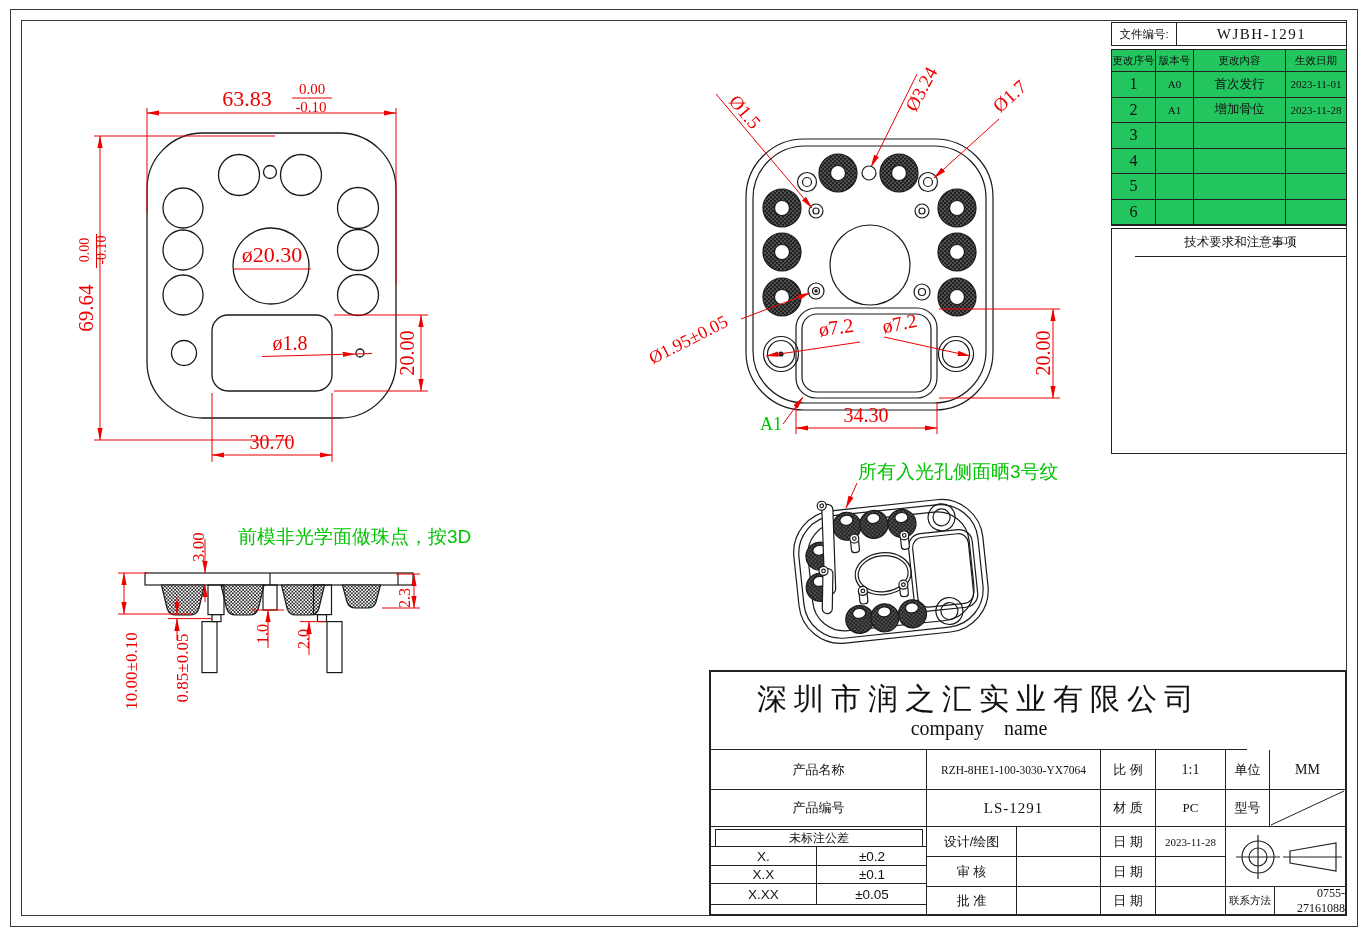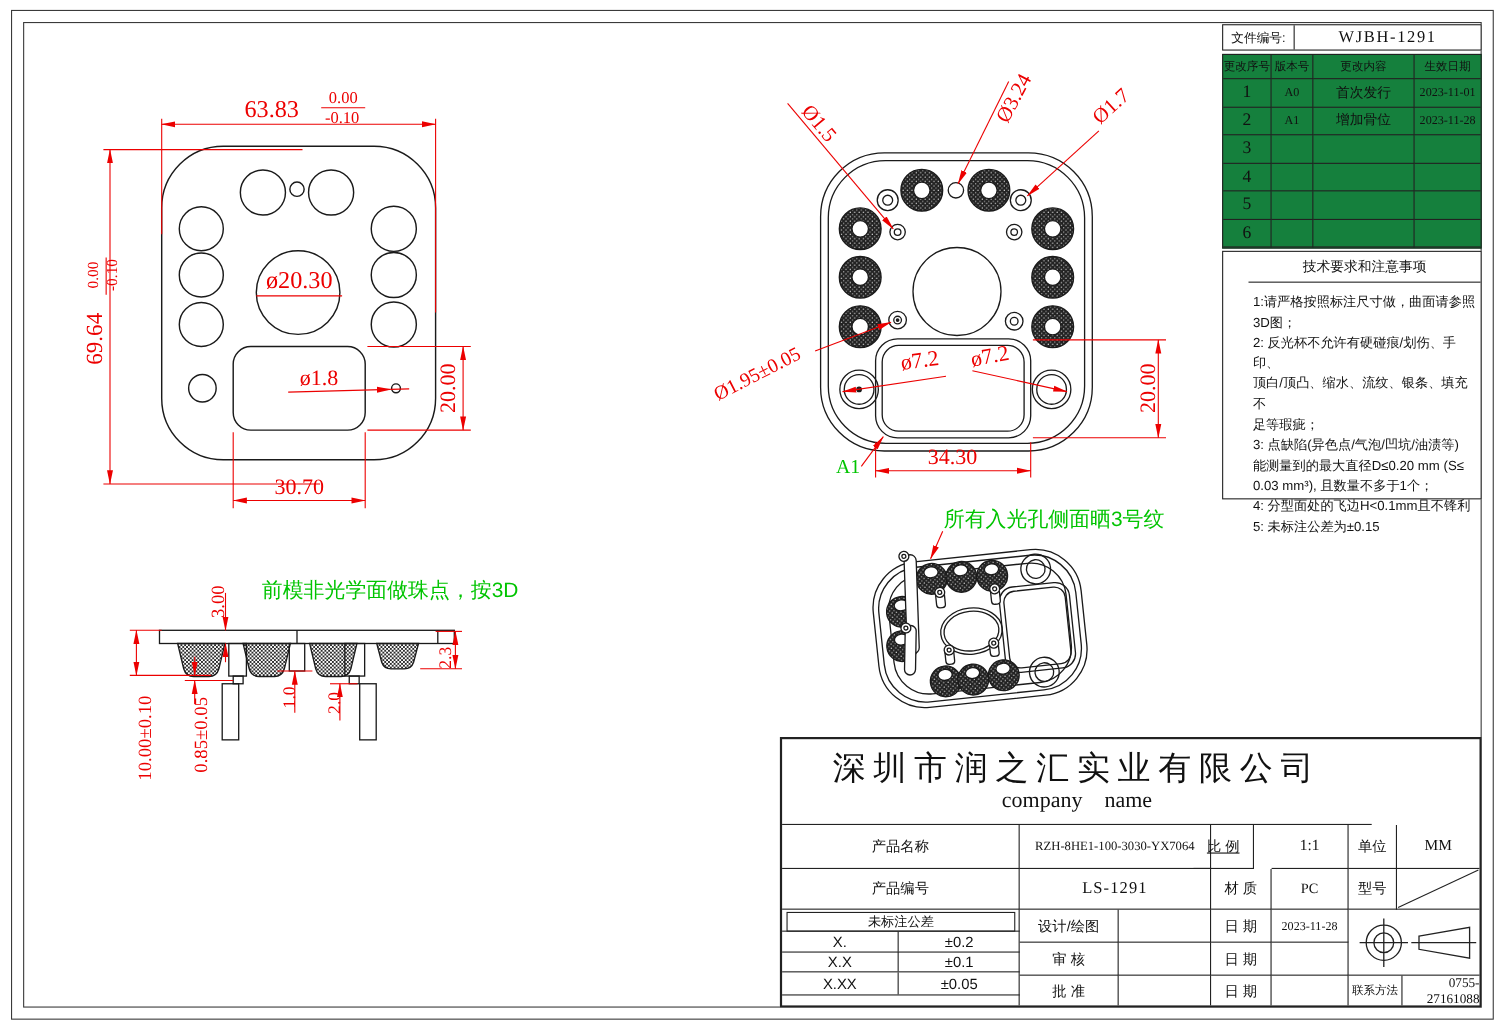--- a/index.html
+++ b/index.html
@@ -7,21 +7,21 @@
         font-family:"Liberation Sans",sans-serif;color:#111;}
   .abs{position:absolute;box-sizing:border-box;}
   .frame-outer{left:10px;top:9px;width:1348px;height:918px;border:1.6px solid #3a3a3a;}
   .frame-inner{left:21px;top:20px;width:1326px;height:896px;border:1.6px solid #3a3a3a;}
   svg.drawing{position:absolute;left:0;top:0;}
   
   .file-table{left:1111px;top:22px;width:236px;height:24px;border:1.5px solid #222;display:flex;background:#fff;}
   .file-table .lbl{width:64px;border-right:1.5px solid #222;font-size:11.5px;display:flex;align-items:center;justify-content:center;}
   .file-table .val{flex:1;font-family:"Liberation Serif",serif;font-size:15px;letter-spacing:1.5px;display:flex;align-items:center;justify-content:center;}
   .rev-table{left:1111px;top:49px;width:236px;border:1.5px solid #222;display:grid;
-             grid-template-columns:44px 38px 92px auto;background:#15803d;}
+             grid-template-columns:44px 38px 92px auto;background:#22c55e;}
   .rev-table .rc{border-right:1px solid #222;border-bottom:1px solid #222;display:flex;align-items:center;justify-content:center;min-height:24.5px;}
   .rev-table .rc:nth-child(4n){border-right:none;}
   .rev-table .hdr{font-size:10.5px;min-height:21px;}
   .rev-table .num{font-family:"Liberation Serif",serif;font-size:16px;}
   .rev-table .ver{font-size:11px;font-family:"Liberation Serif",serif;}
   .rev-table .cnt{font-size:12.5px;}
   .rev-table .dat{font-size:11px;font-family:"Liberation Serif",serif;}
   
   .tech-box{left:1111px;top:228px;width:236px;height:226px;border:1.5px solid #222;background:#fff;padding-left:23px;}
   .tech-title{height:27px;border-bottom:1.5px solid #222;display:flex;align-items:center;justify-content:center;font-size:12.5px;}
@@ -384,41 +384,31 @@
     <div class="rc dat"></div>
 
     <div class="rc num">6</div>
     <div class="rc ver"></div>
     <div class="rc cnt"></div>
     <div class="rc dat"></div>
   </div>
 
   <div class="abs tech-box">
     <div class="tech-title">技术要求和注意事项</div>
-    <div class="tech-body">1:请严格按照标注尺寸做，曲面请参照
-3D图；
-2: 反光杯不允许有硬碰痕/划伤、手印、
-顶白/顶凸、缩水、流纹、银条、填充不
-足等瑕疵；
-3: 点缺陷(异色点/气泡/凹坑/油渍等)
-能测量到的最大直径D≤0.20 mm (S≤
-0.03 mm³),  且数量不多于1个；
-4: 分型面处的飞边H&lt;0.1mm且不锋利
-5: 未标注公差为±0.15</div>
   </div>
 
   <div class="abs title-block">
     <div class="c company" style="border-bottom:1.5px solid #222;">
       <div class="cn">深圳市润之汇实业有限公司</div>
       <div class="en">company    name</div>
     </div>
 
     <div class="c lab" style="left:0;top:78px;width:216px;height:40px;">产品名称</div>
     <div class="c vserif" style="left:216px;top:78px;width:174px;height:40px;font-size:11.5px;">RZH-8HE1-100-3030-YX7064</div>
-    <div class="c lab" style="left:374px;top:78px;width:55px;height:40px;text-decoration:underline;">比 例</div>
+    <div class="c lab" style="left:390px;top:78px;width:55px;height:40px;">比 例</div>
     <div class="c vserif" style="left:445px;top:78px;width:70px;height:40px;font-size:14px;">1:1</div>
     <div class="c lab" style="left:515px;top:78px;width:44px;height:40px;">单位</div>
     <div class="c vserif noR" style="left:559px;top:78px;width:75px;height:40px;font-size:14px;">MM</div>
 
     <div class="c lab" style="left:0;top:118px;width:216px;height:37px;">产品编号</div>
     <div class="c vserif" style="left:216px;top:118px;width:174px;height:37px;font-size:15px;letter-spacing:1px;">LS-1291</div>
     <div class="c lab" style="left:390px;top:118px;width:55px;height:37px;">材 质</div>
     <div class="c vserif" style="left:445px;top:118px;width:70px;height:37px;font-size:13px;">PC</div>
     <div class="c lab" style="left:515px;top:118px;width:44px;height:37px;">型号</div>
     <div class="c noR" style="left:559px;top:118px;width:75px;height:37px;padding:0;">

